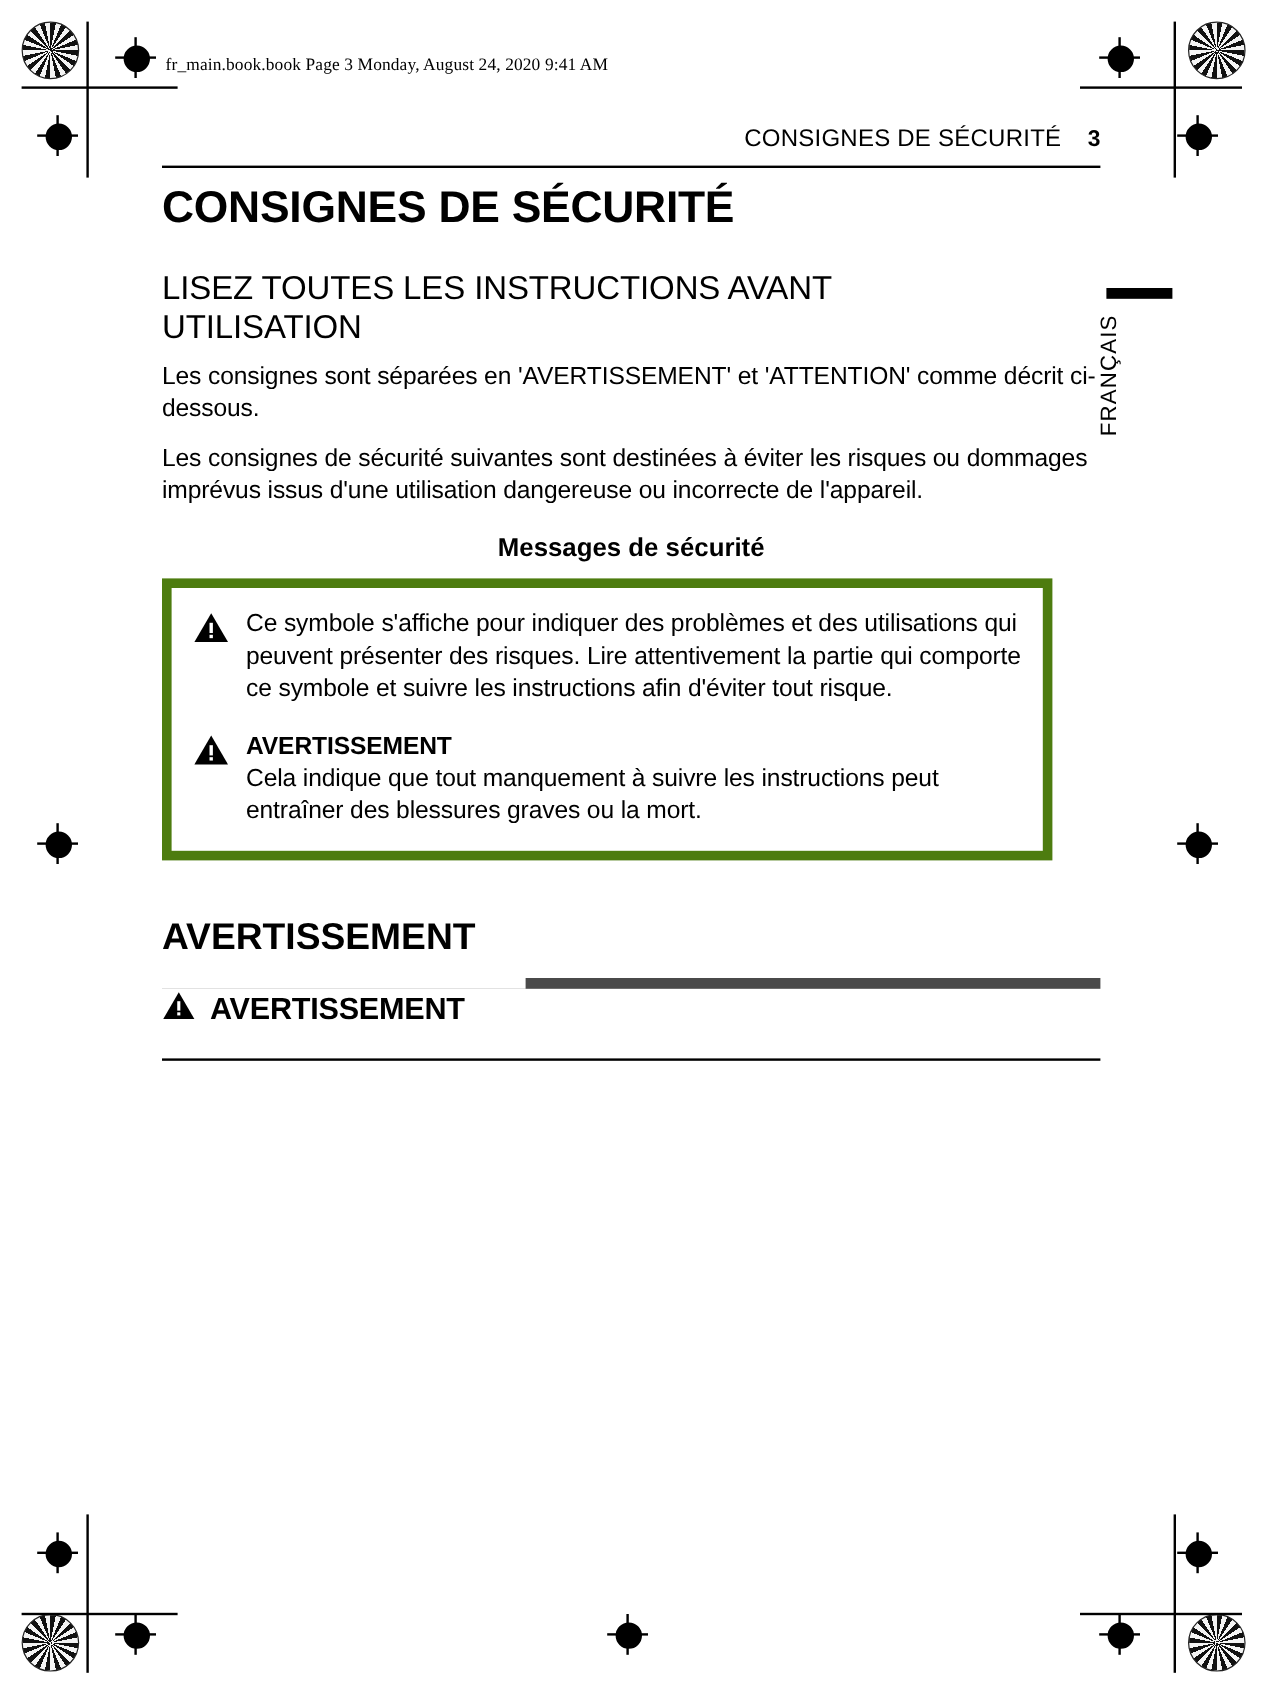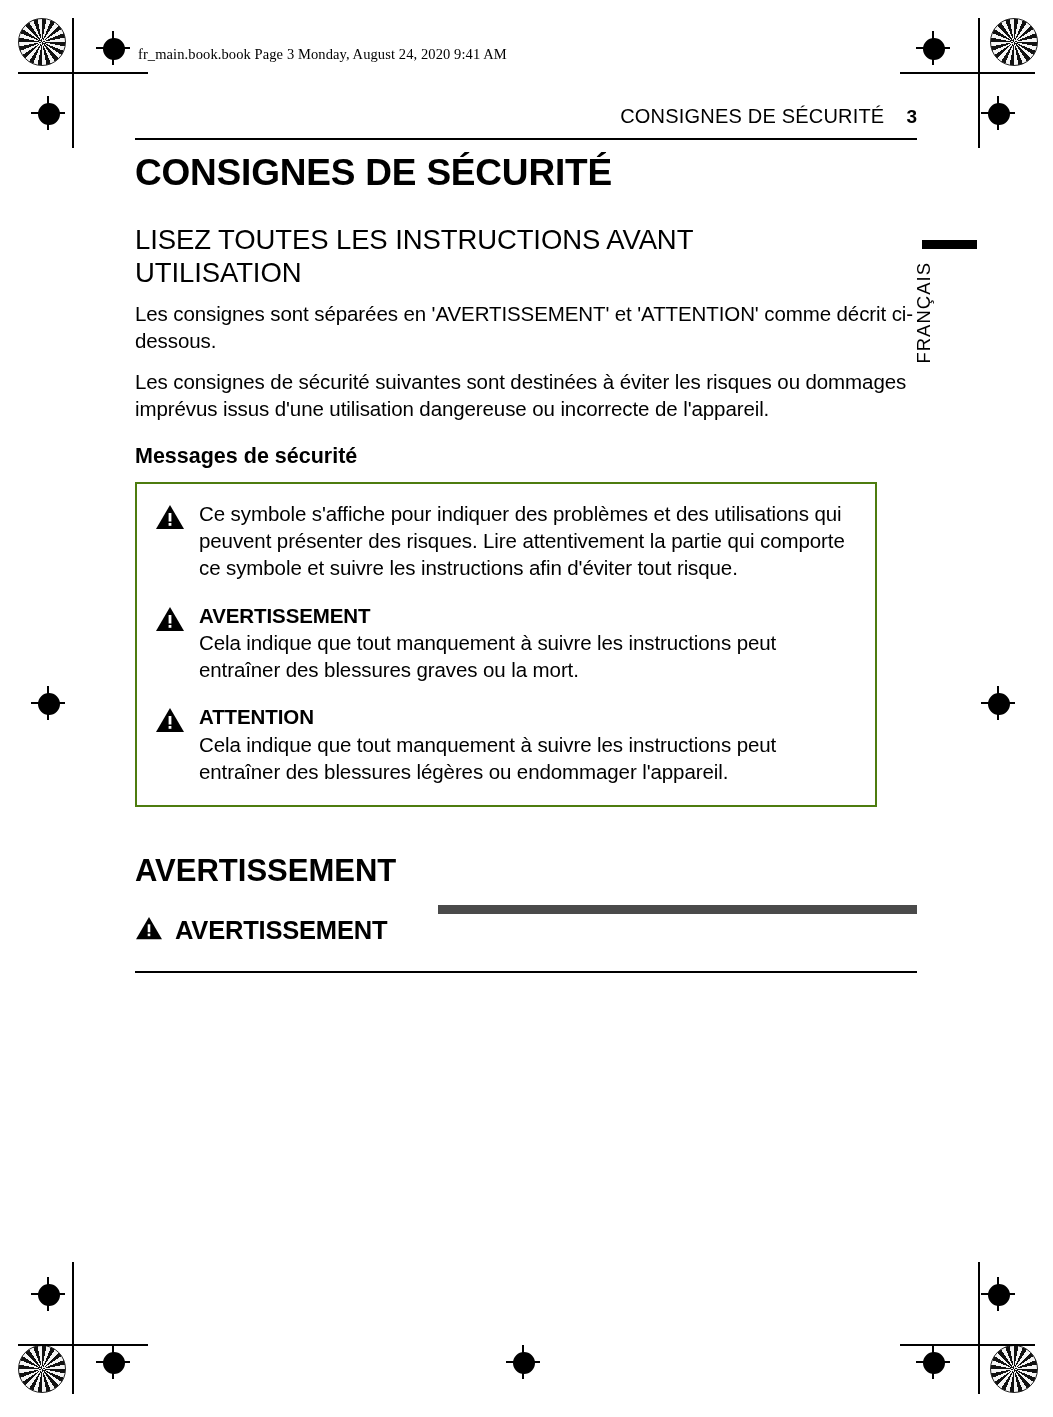--- a/index.html
+++ b/index.html
@@ -128,26 +128,27 @@
     line-height: 1.32;
     margin: 14px 0 0 0;
     letter-spacing: -0.1px;
   }
   p.body.tight { margin-top: 10px; }
 
   h3.sub {
     font-size: 21.5px;
     font-weight: bold;
     margin: 22px 0 0 0;
+    text-align: center;
   }
 
   
   .safety-box {
     margin-top: 13px;
-    border: 2px solid #4d7c0f;
+    border: 8px solid #4d7c0f;
     padding: 16px 18px 20px 18px;
     width: 742px;
     box-sizing: border-box;
   }
   .safety-item {
     display: flex;
     gap: 14px;
     align-items: flex-start;
   }
   .safety-item + .safety-item { margin-top: 20px; }
@@ -324,33 +325,20 @@
             <rect x="13.6" y="9" width="2.8" height="8.5" fill="#fff"></rect>
             <rect x="13.6" y="19" width="2.8" height="2.8" fill="#fff"></rect>
           </svg>
         </div>
         <div class="safety-text">
           <span class="lbl">AVERTISSEMENT</span>
           <span>Cela indique que tout manquement à suivre les instructions peut entraîner des blessures graves ou la mort.</span>
         </div>
       </div>
 
-      <div class="safety-item">
-        <div class="safety-icon">
-          <svg width="30" height="27" viewBox="0 0 30 27" aria-hidden="true">
-            <path d="M15 1 L29 25 L1 25 Z" fill="#000"></path>
-            <rect x="13.6" y="9" width="2.8" height="8.5" fill="#fff"></rect>
-            <rect x="13.6" y="19" width="2.8" height="2.8" fill="#fff"></rect>
-          </svg>
-        </div>
-        <div class="safety-text">
-          <span class="lbl">ATTENTION</span>
-          <span>Cela indique que tout manquement à suivre les instructions peut entraîner des blessures légères ou endommager l'appareil.</span>
-        </div>
-      </div>
 
     </div>
 
     <h2 class="warning-head">AVERTISSEMENT</h2>
 
     <div class="warn-bar">
       <div class="notch"></div>
     </div>
 
     <div class="warn-row">

